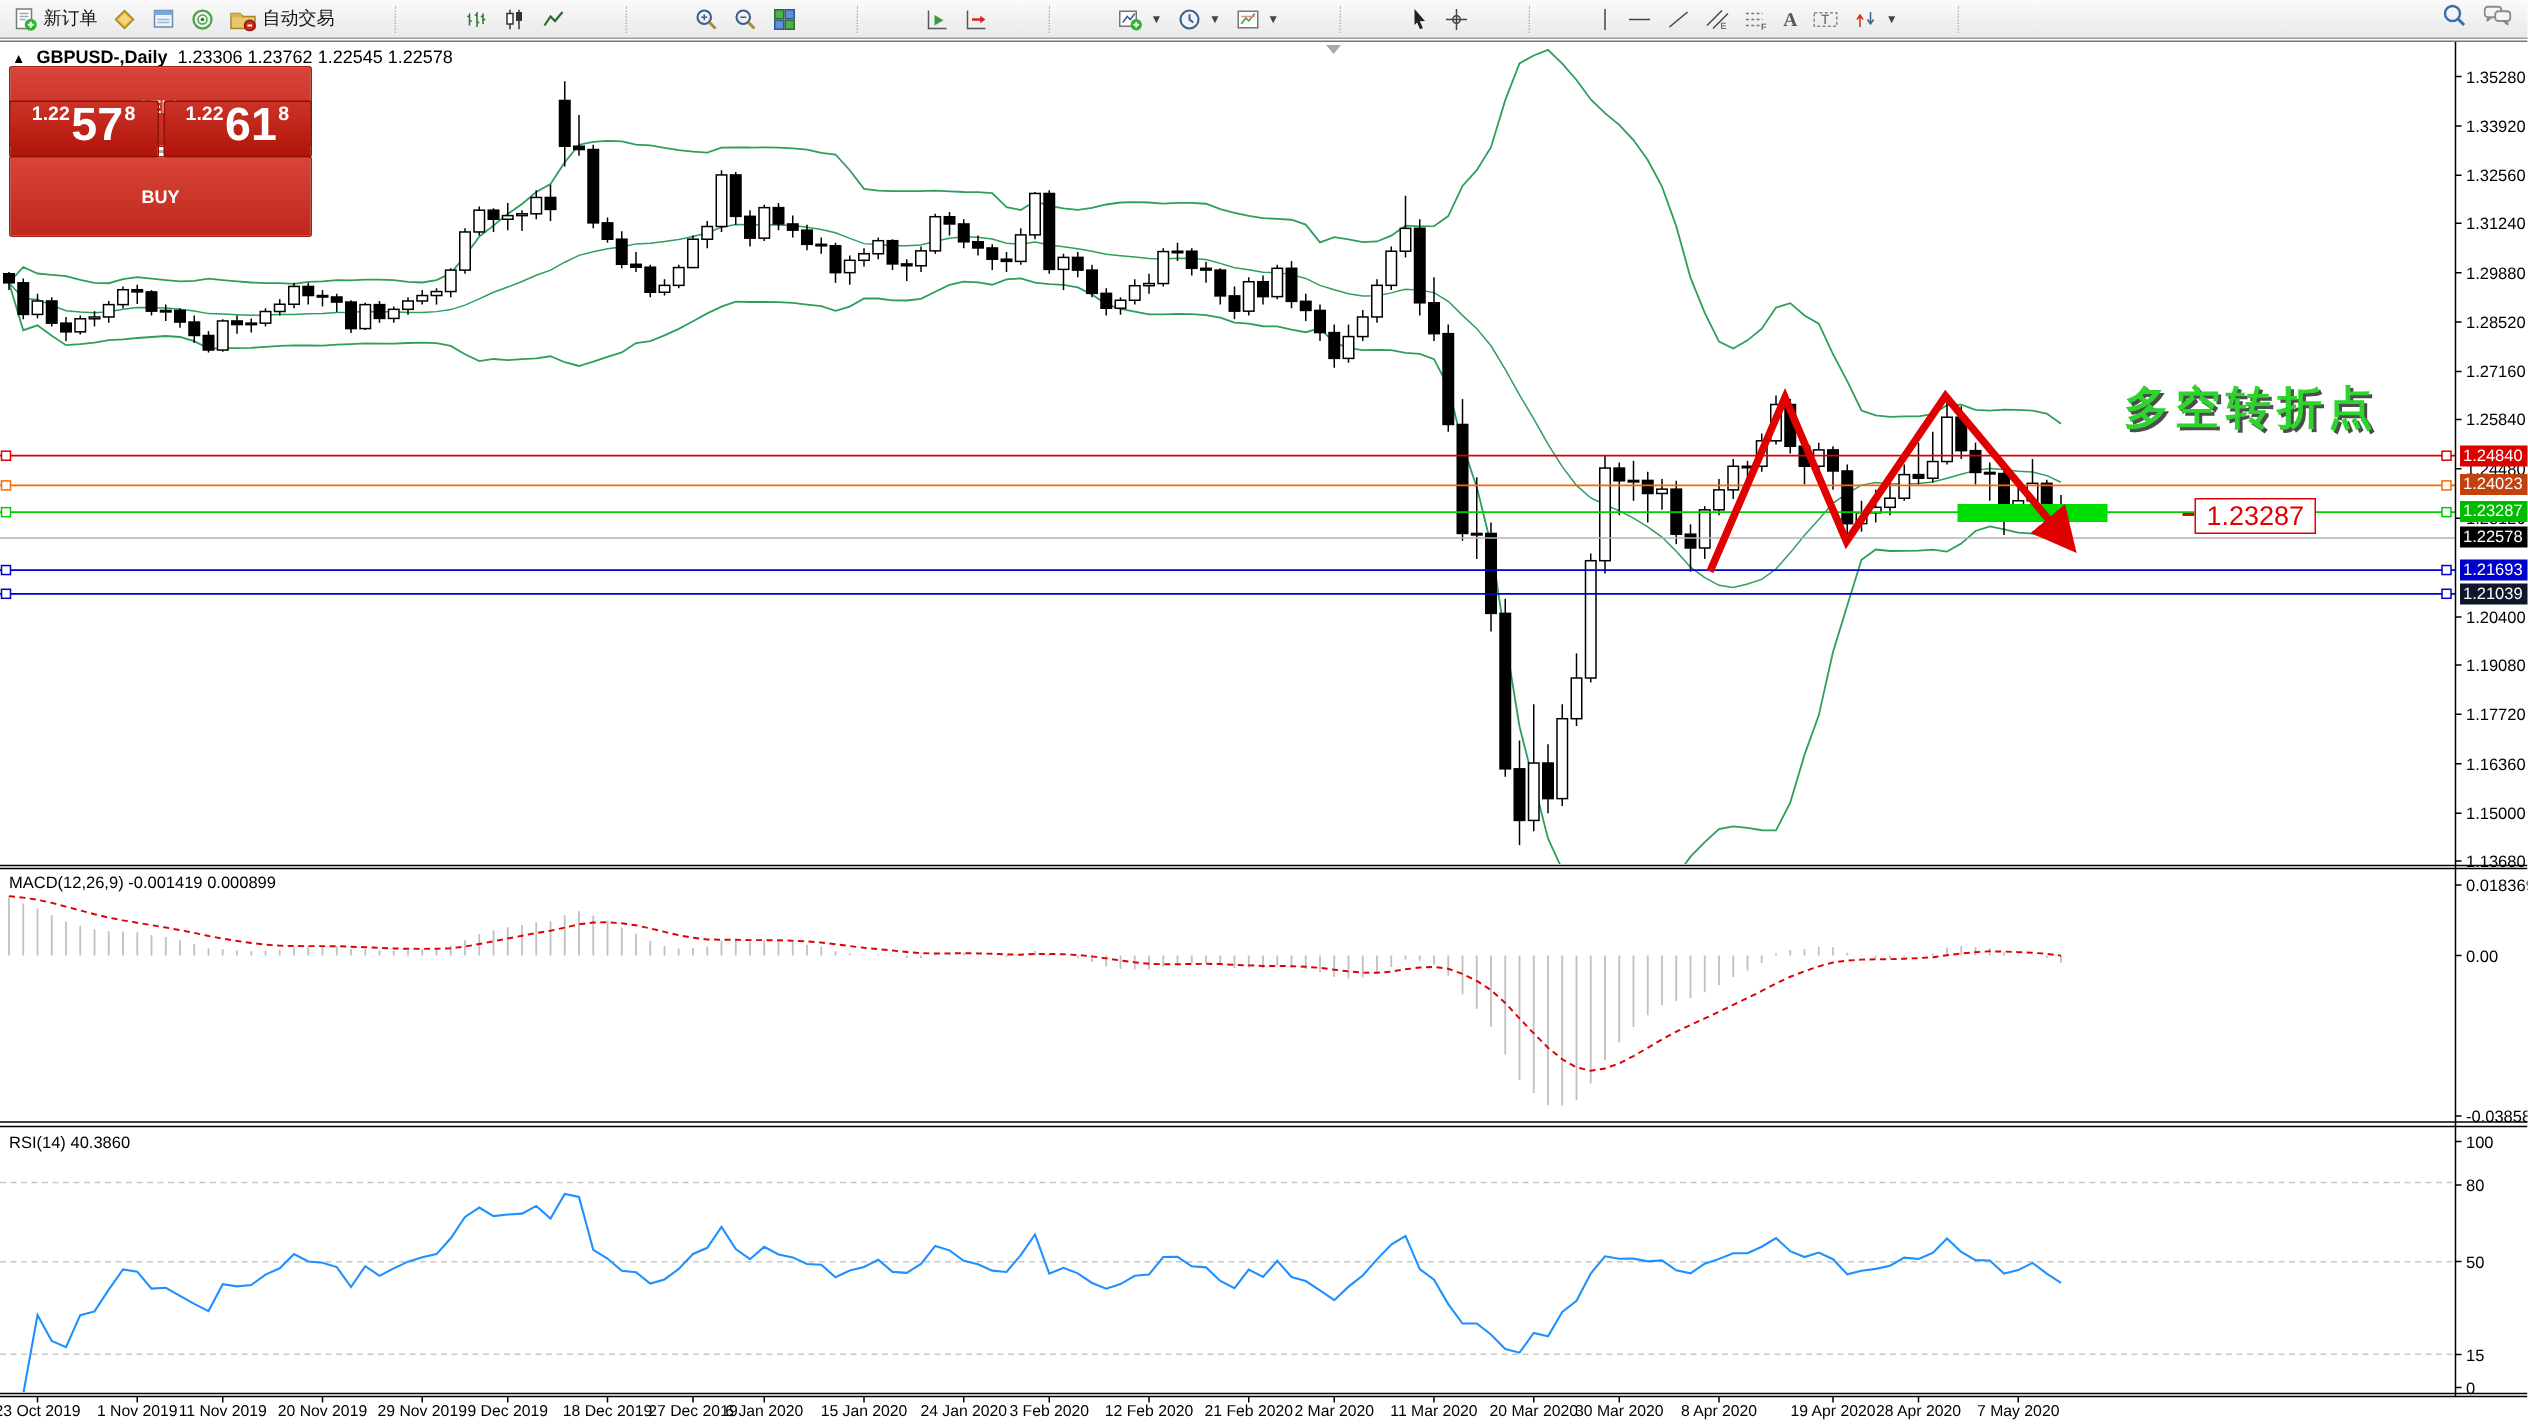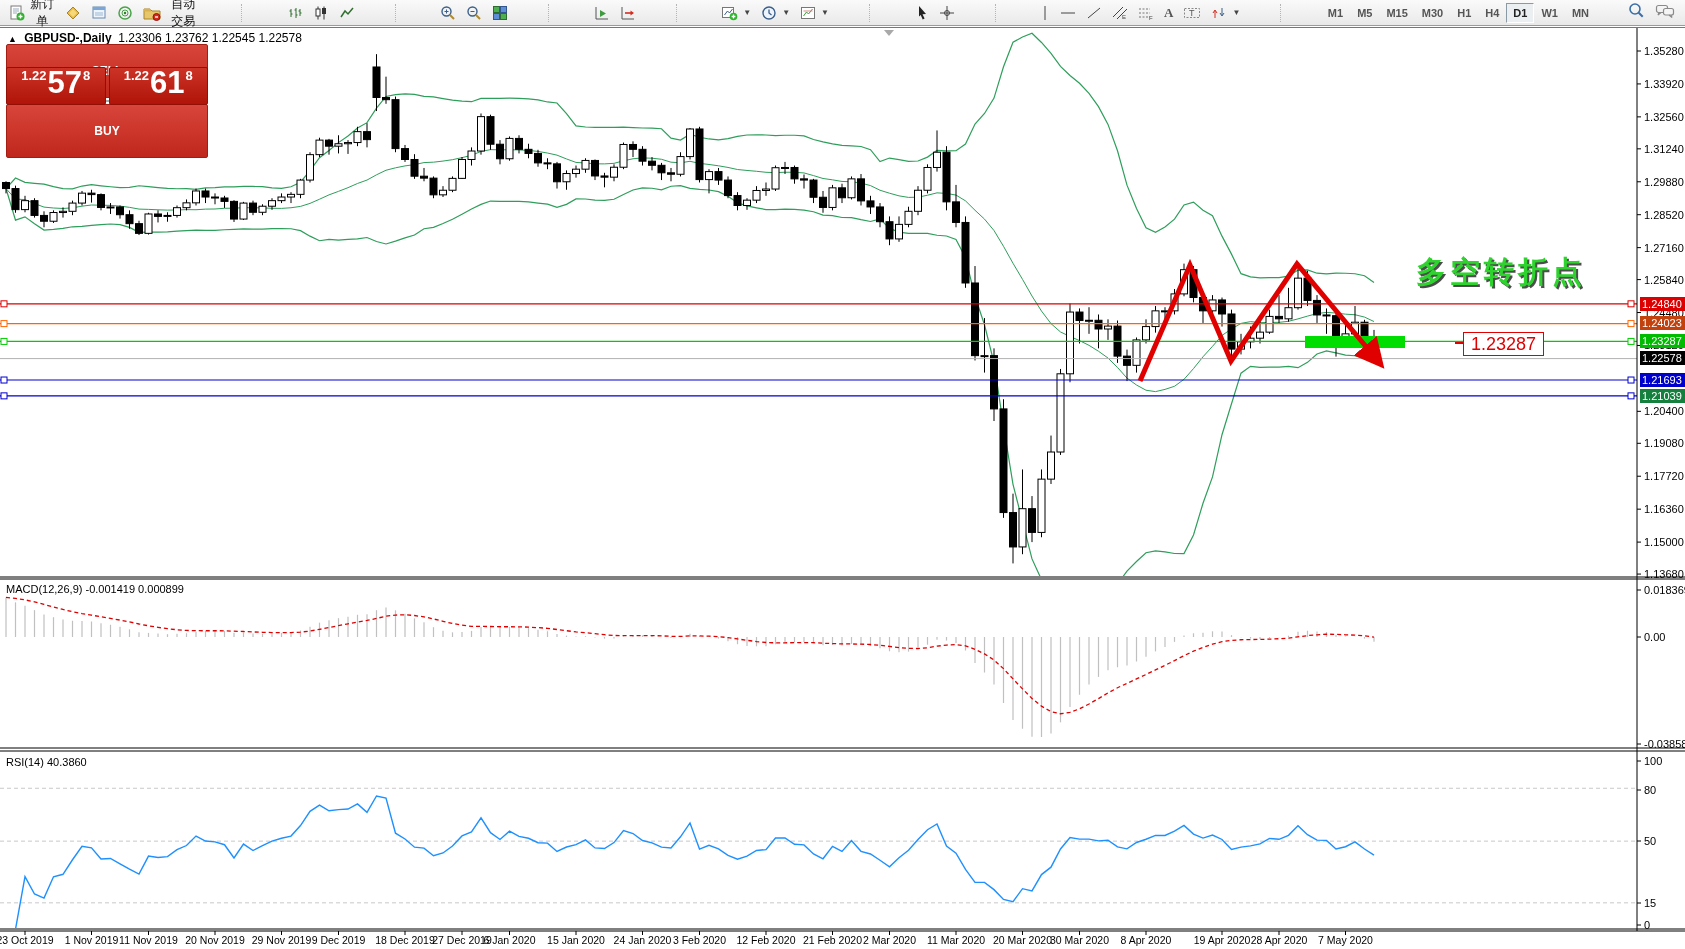--- a/index.html
+++ b/index.html
@@ -298,31 +298,20 @@
       <span>
           <svg width="16" height="16">
             <path d="M4 13V6M2 8l2-3 2 3" stroke="#d42a1e" fill="none"></path>
             <path d="M11 3v7M9 8l2 3 2-3" stroke="#3a5f8a" fill="none"></path>
           </svg>
         </span>
       <span class="caret">▼</span>
     </button>
   </div>
   <div class="tb-sep"></div>
-  <div class="tb-group">
-    <button class="tf-btn">M1</button>
-    <button class="tf-btn">M5</button>
-    <button class="tf-btn">M15</button>
-    <button class="tf-btn">M30</button>
-    <button class="tf-btn">H1</button>
-    <button class="tf-btn">H4</button>
-    <button class="tf-btn active">D1</button>
-    <button class="tf-btn">W1</button>
-    <button class="tf-btn">MN</button>
-  </div>
   <div class="tb-right">
     <span>
       <svg width="17" height="17" fill="none">
           <circle cx="7" cy="7" r="5" stroke="#3a6ea8" stroke-width="1.6"></circle>
           <path d="M10.7 10.7l4 4" stroke="#3a6ea8" stroke-width="2"></path>
         </svg>
     </span>
     <span>
       <svg width="20" height="16" fill="none" stroke="#8a8a8a" stroke-width="1.2">
           <rect x="1.5" y="2.5" width="11" height="7" rx="2"></rect>
@@ -972,13 +961,13 @@
 
 <div class="overlay cn-note" style="left:1416px;top:252px;">多空转折点</div>
 
 <div class="overlay price-tag">1.23287</div>
 
 <div class="overlay axis-box" style="top:297px;background:#dd0000;">1.24840</div>
 <div class="overlay axis-box" style="top:316px;background:#c2410c;">1.24023</div>
 <div class="overlay axis-box" style="top:334px;background:#00bb00;">1.23287</div>
 <div class="overlay axis-box" style="top:351px;background:#000;">1.22578</div>
 <div class="overlay axis-box" style="top:373px;background:#0000cc;">1.21693</div>
-<div class="overlay axis-box" style="top:389px;background:#15803d;">1.21039</div>
+<div class="overlay axis-box" style="top:389px;background:#0f172a;">1.21039</div>
 
 </body></html>

